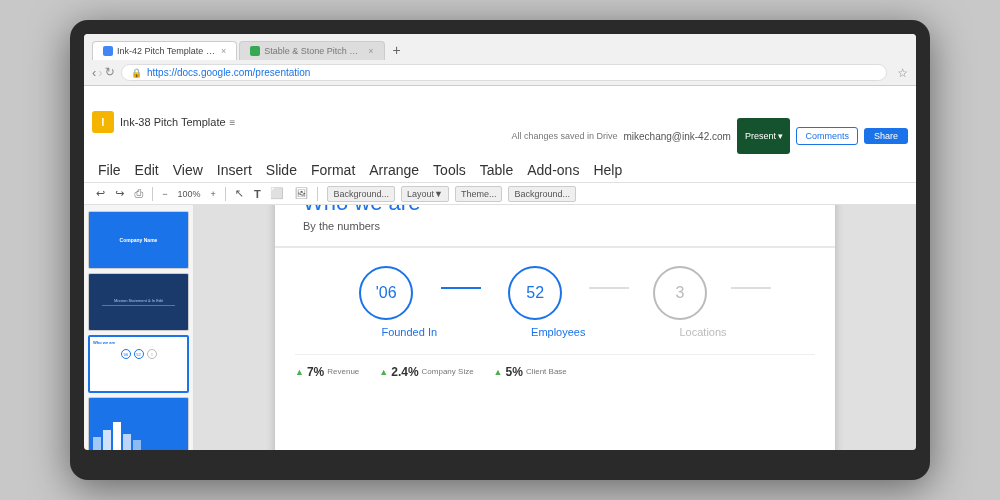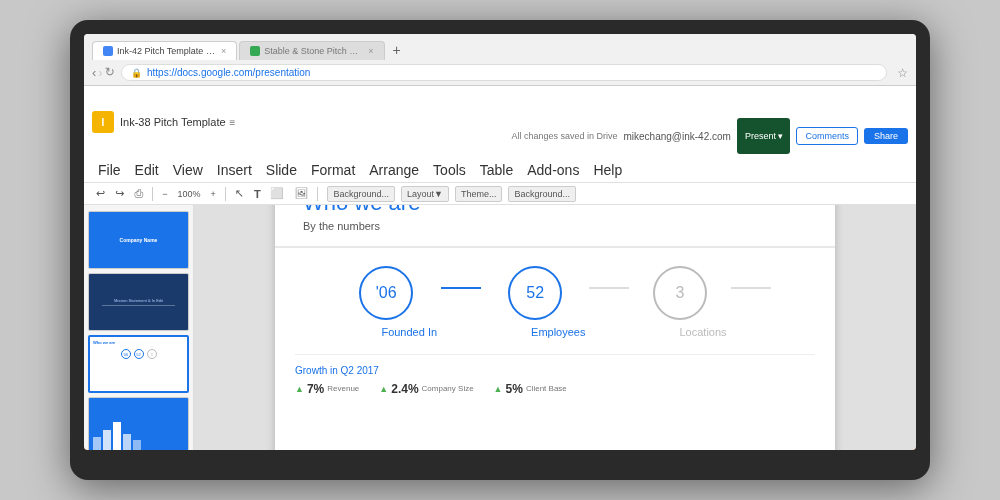--- a/index.html
+++ b/index.html
@@ -576,21 +576,20 @@
                   <span>3</span>
                 </div>
                 <span class="stat-label dimmed">Locations</span>
               </div>
 
               <div class="stat-connector dimmed"></div>
 
             </div>
 
             <div class="growth-section">
-              <div class="growth-title">Growth in Q2 2017</div>
               <div class="growth-metrics">
                 <div class="growth-metric">
                   <span class="growth-arrow">▲</span>
                   <span class="growth-value">7%</span>
                   <span class="growth-desc">Revenue</span>
                 </div>
                 <div class="growth-metric">
                   <span class="growth-arrow">▲</span>
                   <span class="growth-value">2.4%</span>
                   <span class="growth-desc">Company Size</span>

